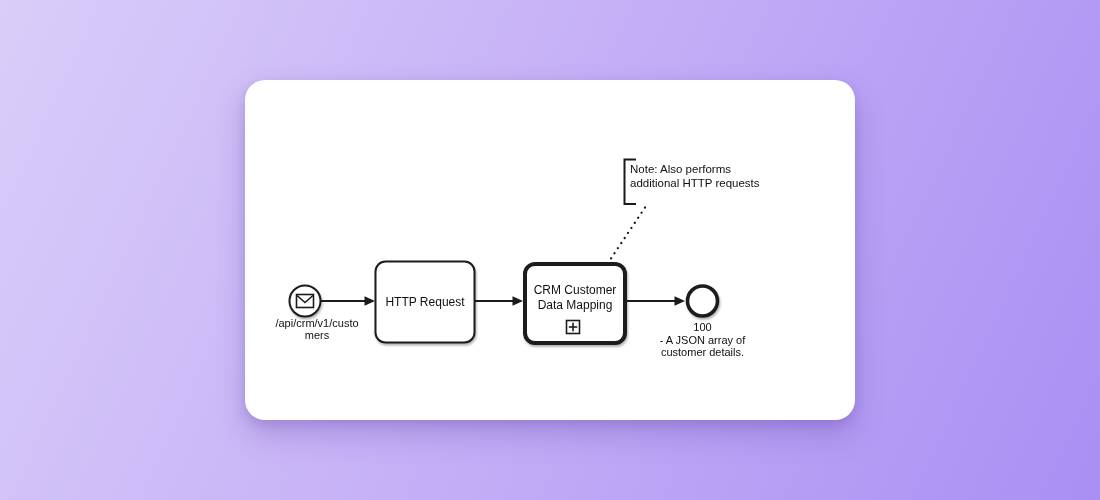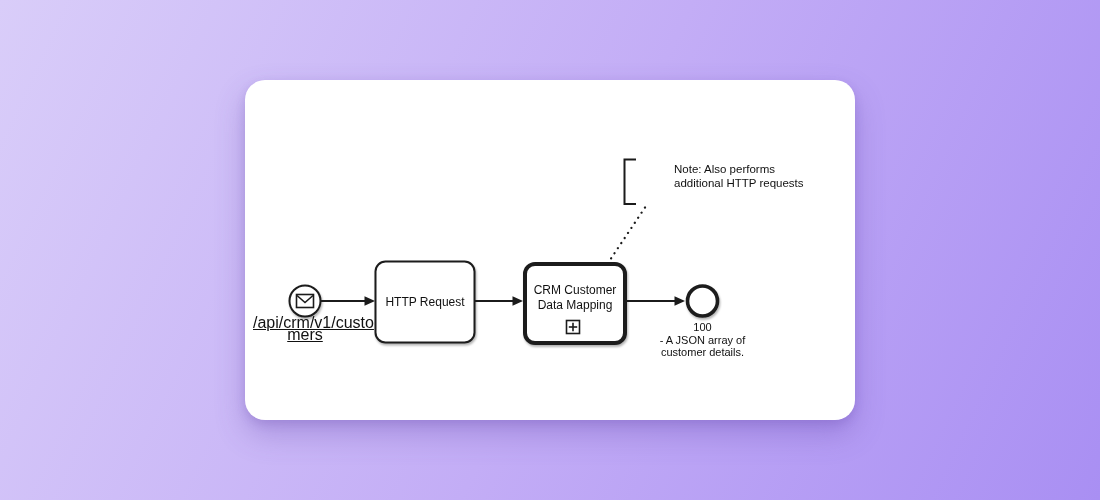--- a/index.html
+++ b/index.html
@@ -38,41 +38,40 @@
   }
   svg .sh { stroke: var(--color-stroke, #1b1b1b); }
   svg .fill-stroke { fill: var(--color-stroke, #1b1b1b); }
   .lbl {
     position: absolute;
     color: var(--color-text, #111111);
     white-space: pre-line;
     text-align: center;
   }
   .lbl-start {
-    left: 253px; top: 317px; width: 104px;
-    font-size: 16px; line-height: 12px; text-decoration: underline;
+    left: 265px; top: 317px; width: 104px;
+    font-size: 11px; line-height: 12px;
   }
   .lbl-task {
     left: 375px; top: 261px; width: 100px; height: 82px;
     display: flex; align-items: center; justify-content: center;
     font-size: 12px; line-height: 14px;
   }
   .lbl-subprocess {
     left: 525px; top: 283px; width: 100px;
     font-size: 12px; line-height: 15px;
   }
   .lbl-end {
     left: 640px; top: 321px; width: 125px;
     font-size: 11px; line-height: 12.5px;
   }
   .lbl-note {
     left: 630px; top: 163px; width: 170px;
     font-size: 11.5px; line-height: 13.5px;
     text-align: left;
-    margin-left: 44px;
   }
 </style>
 </head>
 <body>
 
 <div class="stage">
 
   <div class="card"></div>
 
   <svg class="diagram" viewBox="0 0 1100 500" xmlns="http://www.w3.org/2000/svg">

